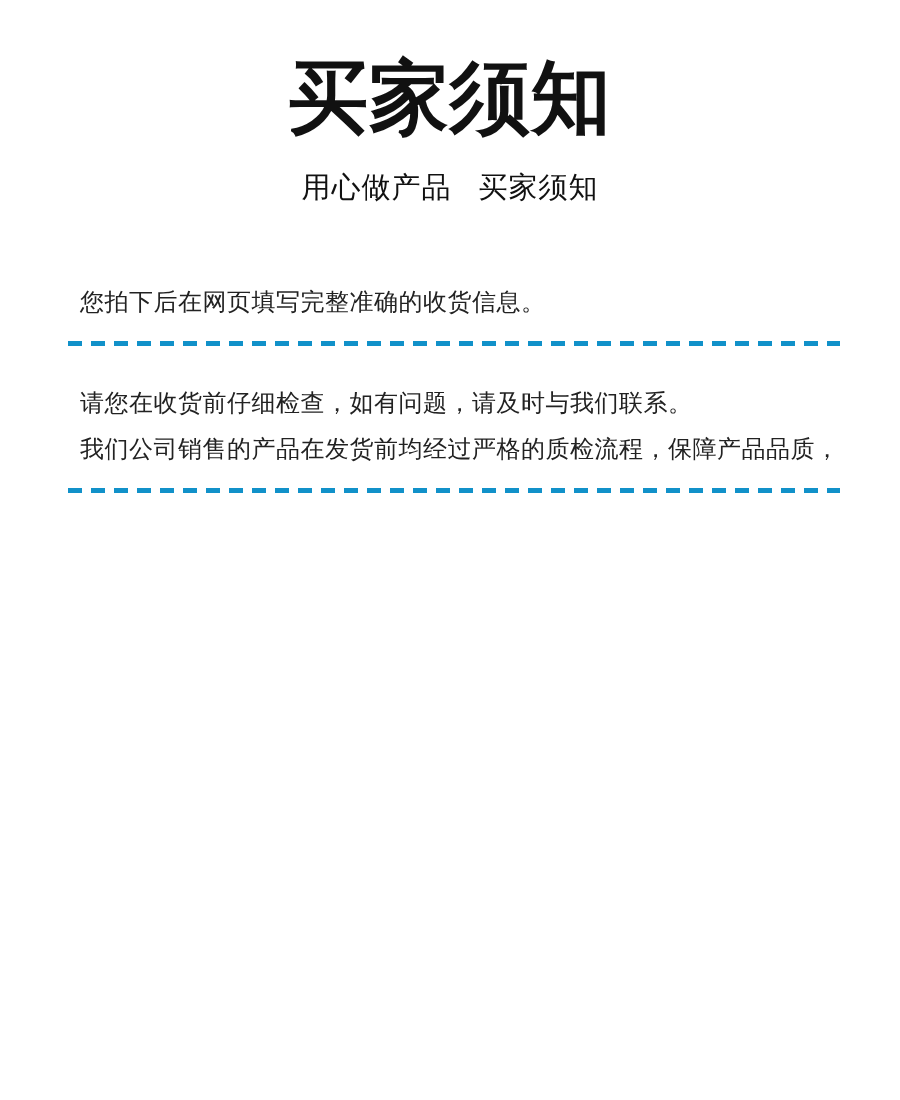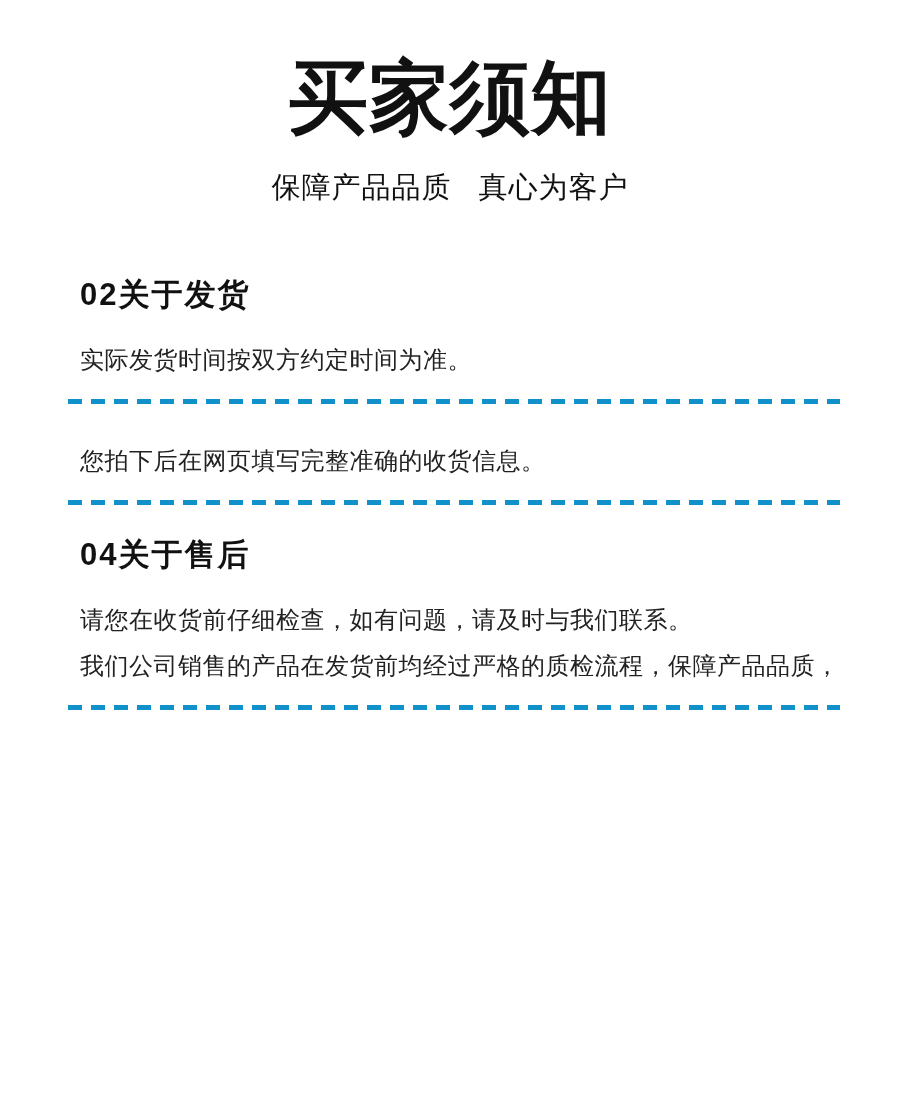--- a/index.html
+++ b/index.html
@@ -74,43 +74,35 @@
     );
   }
 </style>
 </head>
 <body style="background: rgb(255, 255, 255);">
 
 <div class="page">
 
   <header class="header">
     <h1 class="title">买家须知</h1>
-    <p class="subtitle">保障产品品质 真心为客户</p>
+    <p class="subtitle">用心做产品 买家须知</p>
   </header>
 
   <main>
 
 
-    <section class="notice-section">
-      <h2 class="section-heading">02关于发货</h2>
-      <div class="section-body">
-        <div class="line">实际发货时间按双方约定时间为准。</div>
-      </div>
-      <div class="divider"></div>
-    </section>
 
     <section class="notice-section">
       <div class="section-body">
         <div class="line">您拍下后在网页填写完整准确的收货信息。</div>
       </div>
       <div class="divider"></div>
     </section>
 
     <section class="notice-section">
-      <h2 class="section-heading">04关于售后</h2>
       <div class="section-body">
         <div class="line">请您在收货前仔细检查，如有问题，请及时与我们联系。</div>
         <div class="line">我们公司销售的产品在发货前均经过严格的质检流程，保障产品品质，</div>
       </div>
       <div class="divider"></div>
     </section>
 
   </main>
 </div>
 

